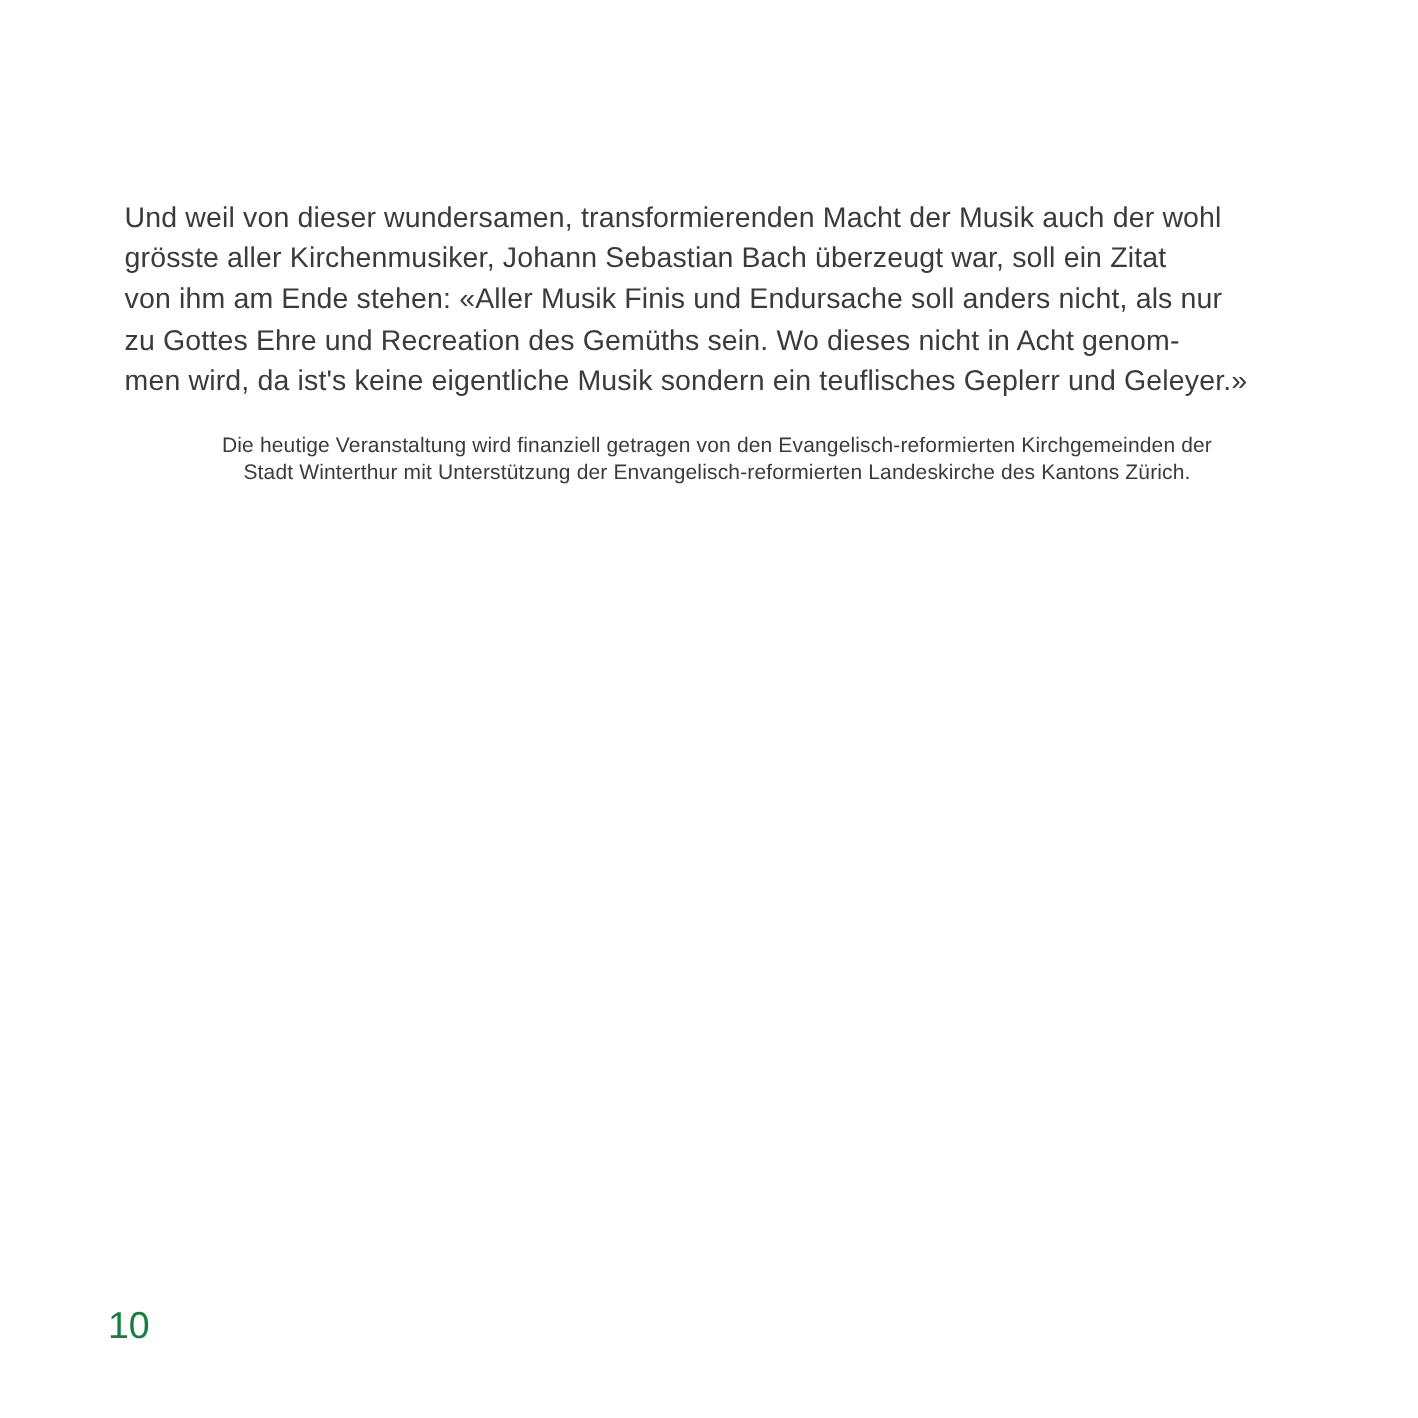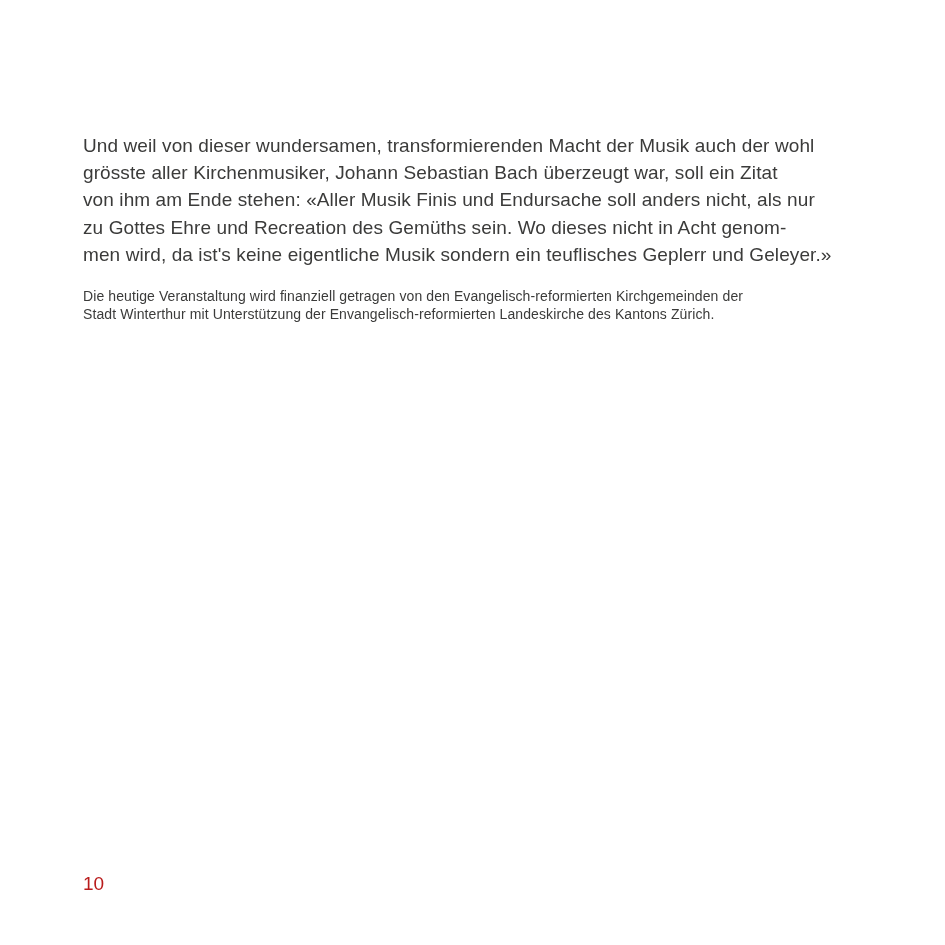--- a/index.html
+++ b/index.html
@@ -34,28 +34,29 @@
   .funding-note {
     position: absolute;
     left: 83px;
     top: 274px;
     width: 790px;
     font-size: 14px;
     line-height: 17.5px;
     color: #3b3b3a;
     white-space: pre-line;
     letter-spacing: 0.1px;
+    text-align: center;
   }
   .page-number {
     position: absolute;
-    left: 83px;
+    left: 72px;
     top: 872px;
-    font-size: 19px;
+    font-size: 25px;
     line-height: 24px;
-    color: #b91c1c;
+    color: #15803d;
   }
 </style>
 </head>
 <body>
 
 <div class="page">
   <p class="main-paragraph">Und weil von dieser wundersamen, transformierenden Macht der Musik auch der wohl
 grösste aller Kirchenmusiker, Johann Sebastian Bach überzeugt war, soll ein Zitat
 von ihm am Ende stehen: «Aller Musik Finis und Endursache soll anders nicht, als nur
 zu Gottes Ehre und Recreation des Gemüths sein. Wo dieses nicht in Acht genom-

